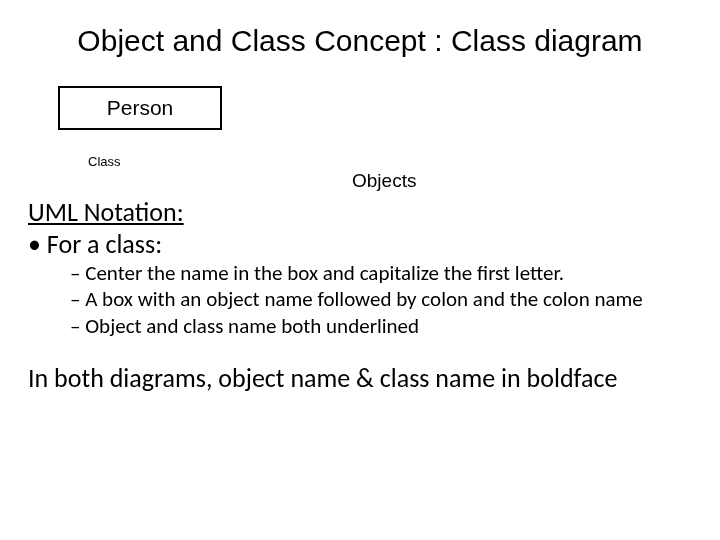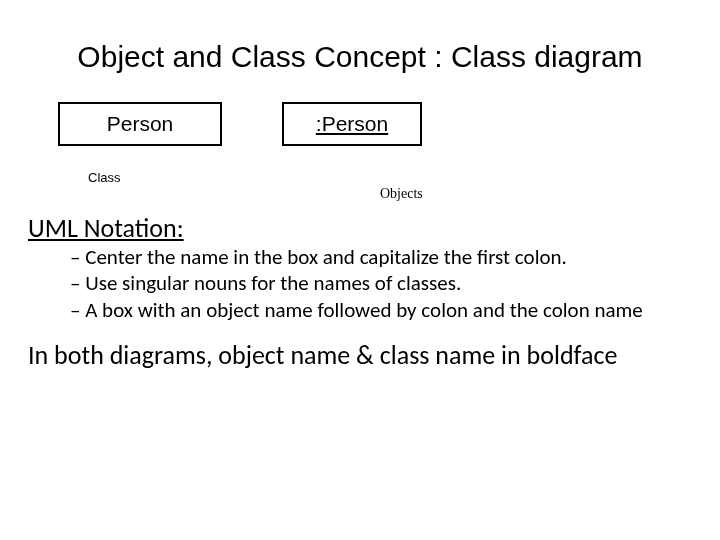--- a/index.html
+++ b/index.html
@@ -9,21 +9,21 @@
     background: #fff;
     font-family: "Comic Sans MS", "Segoe UI", sans-serif;
     color: #000;
     overflow: hidden;
     position: relative;
   }
   .title {
     font-family: "Comic Sans MS", cursive, sans-serif;
     font-size: 30px;
     text-align: center;
-    padding-top: 40px;
+    padding-top: 24px;
     padding-bottom: 28px;
   }
   .boxes-row {
     display: flex;
     align-items: flex-start;
     padding-left: 58px;
     gap: 0;
   }
   .uml-box {
     border: 2px solid #000;
@@ -44,24 +44,24 @@
   }
   .label-class {
     position: absolute;
     left: 88px;
     top: 24px;
     font-family: Liberation Sans, sans-serif;
     font-size: 13px;
   }
   .label-objects {
     position: absolute;
-    left: 380px;
+    left: 352px;
     top: 40px;
-    font-family: Liberation Serif, serif;
-    font-size: 14px;
+    font-family: Liberation Sans, sans-serif;
+    font-size: 19px;
   }
   .content {
     padding-left: 28px;
     padding-right: 16px;
     font-family: "Calibri", "Segoe UI", sans-serif;
   }
   .heading-uml {
     font-size: 26px;
     text-decoration: underline;
     margin-top: 28px;
@@ -76,42 +76,42 @@
   .bullet-l2 {
     font-size: 21px;
     padding-left: 42px;
     line-height: 1.25;
   }
   .bullet-l2::before {
     content: "– ";
   }
   .footer-line {
     font-size: 26px;
-    margin-top: 16px;
+    margin-top: 23px;
     white-space: nowrap;
     font-family: "Calibri", sans-serif;
   }
 </style>
 </head>
 <body>
 
 <div class="title">Object and Class Concept : Class diagram</div>
 
 <div class="boxes-row">
   <div class="uml-box box-class">Person</div>
-  <div class="uml-box box-obj1">:Person</div>
 </div>
 
 <div class="labels-row">
   <div class="label-class">Class</div>
   <div class="label-objects">Objects</div>
 </div>
 
 <div class="content">
   <div class="heading-uml">UML Notation:</div>
 
-  <div class="bullet-l2">Center the name in the box and capitalize the first colon.</div>
-  <div class="bullet-l2">Use singular nouns for the names of classes.</div>
+  <div class="bullet-l1">For a class:</div>
+  <div class="bullet-l2">Center the name in the box and capitalize the first letter.</div>
 
   <div class="bullet-l2">A box with an object name followed by colon and the colon name</div>
+  <div class="bullet-l2">Object and class name both underlined</div>
 
   <div class="footer-line">In both diagrams, object name &amp; class name in boldface</div>
 </div>
 
 </body></html>

